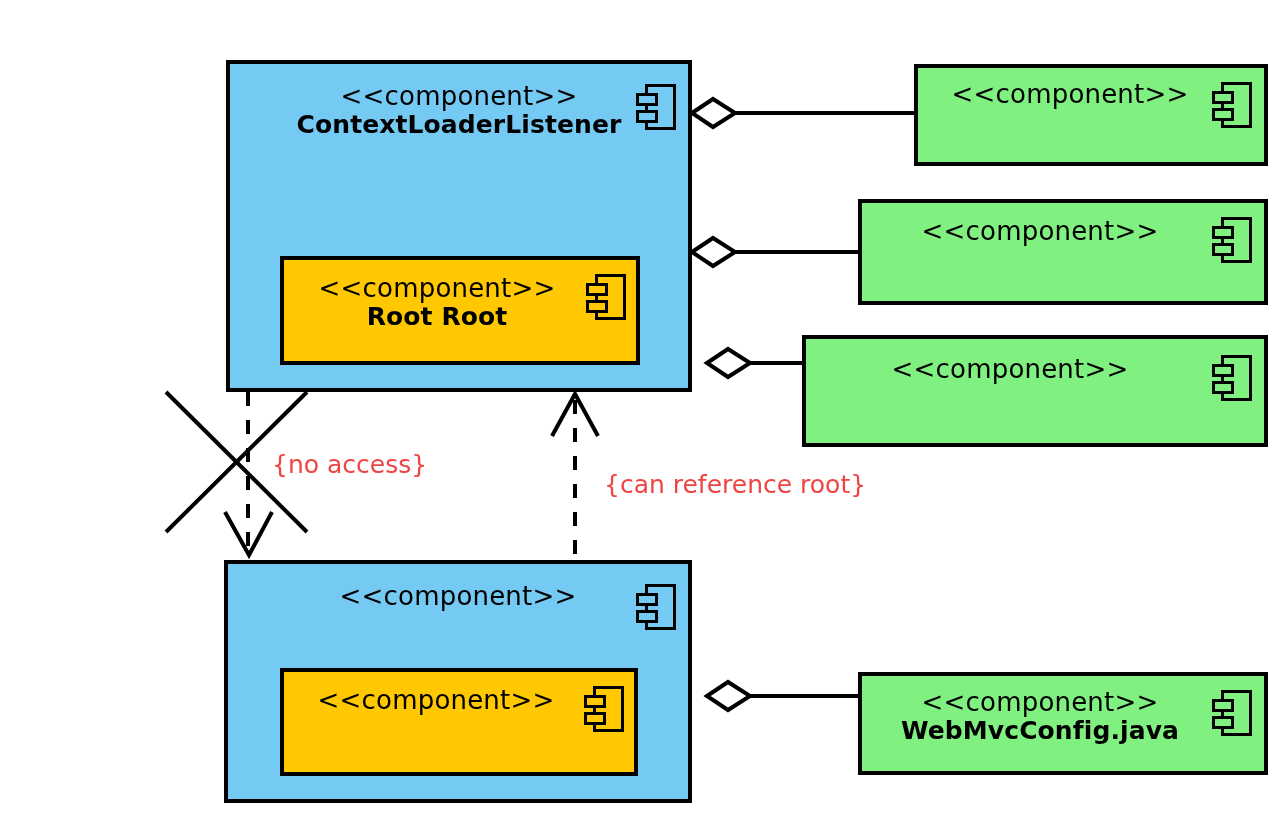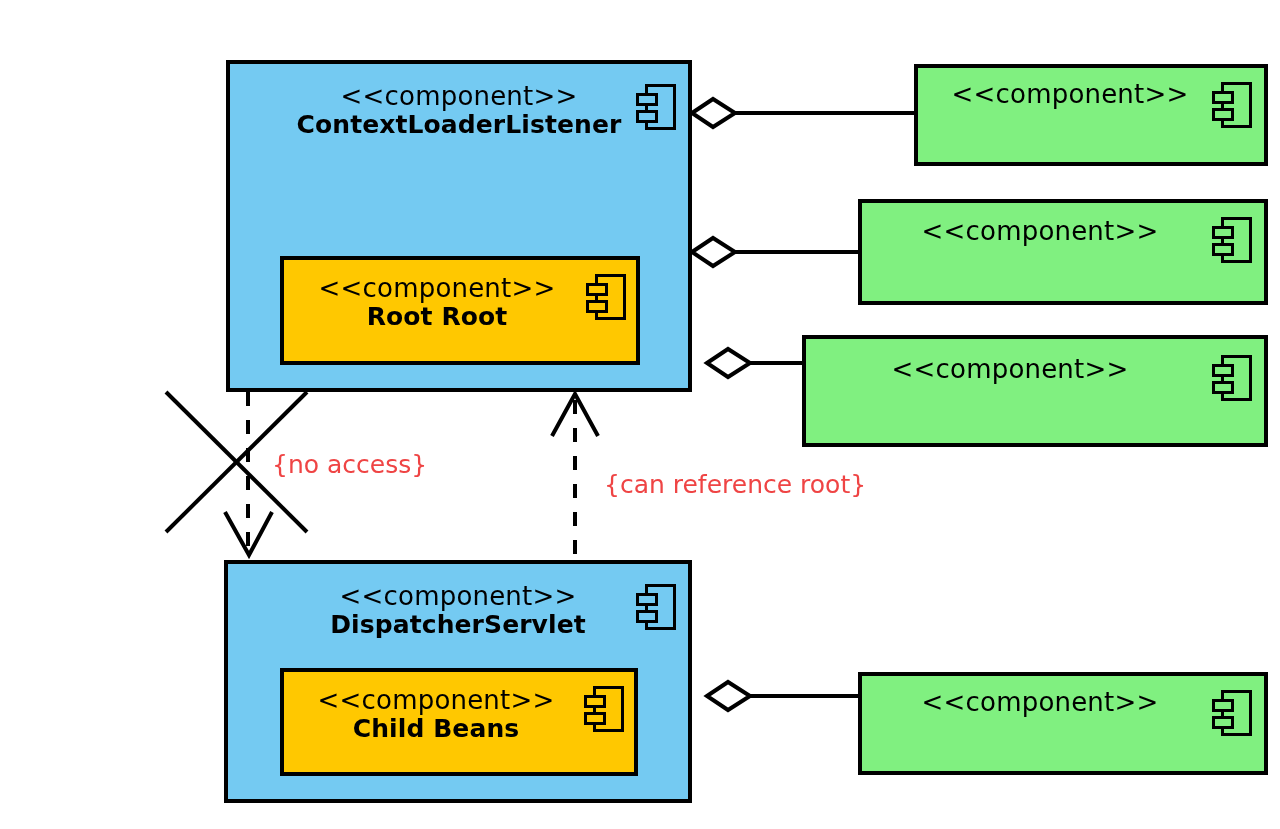--- a/index.html
+++ b/index.html
@@ -162,33 +162,31 @@
     <span class="comp-icon on-orange" style="right:10px; top:14px;">
       <span class="body"></span>
       <span class="tab t1"></span>
       <span class="tab t2"></span>
     </span>
   </div>
 
   <div class="node blue" style="left:224px; top:560px; width:468px; height:243px;">
     <div class="node-text" style="top:18px;">
       <div class="stereotype">&lt;&lt;component&gt;&gt;</div>
-      <div class="name">DispatcherServlet</div>
     </div>
     <span class="comp-icon on-blue" style="right:12px; top:20px;">
       <span class="body"></span>
       <span class="tab t1"></span>
       <span class="tab t2"></span>
     </span>
   </div>
 
   <div class="node orange" style="left:280px; top:668px; width:358px; height:108px;">
     <div class="node-text" style="top:14px; padding:0 56px 0 10px;">
       <div class="stereotype">&lt;&lt;component&gt;&gt;</div>
-      <div class="name">Child Beans</div>
     </div>
     <span class="comp-icon on-orange" style="right:10px; top:14px;">
       <span class="body"></span>
       <span class="tab t1"></span>
       <span class="tab t2"></span>
     </span>
   </div>
 
   <div class="node green" style="left:914px; top:64px; width:354px; height:102px;">
     <div class="node-text" style="top:12px; padding:0 52px 0 10px;">
@@ -219,20 +217,21 @@
     <span class="comp-icon on-green" style="right:12px; top:16px;">
       <span class="body"></span>
       <span class="tab t1"></span>
       <span class="tab t2"></span>
     </span>
   </div>
 
   <div class="node green" style="left:858px; top:672px; width:410px; height:103px;">
     <div class="node-text" style="top:12px; padding:0 56px 0 10px;">
       <div class="stereotype">&lt;&lt;component&gt;&gt;</div>
+      <div class="name">WebMvcConfig.java</div>
     </div>
     <span class="comp-icon on-green" style="right:12px; top:14px;">
       <span class="body"></span>
       <span class="tab t1"></span>
       <span class="tab t2"></span>
     </span>
   </div>
 
   <div class="edge-label" style="left:272px; top:450px;">{no access}</div>
 

